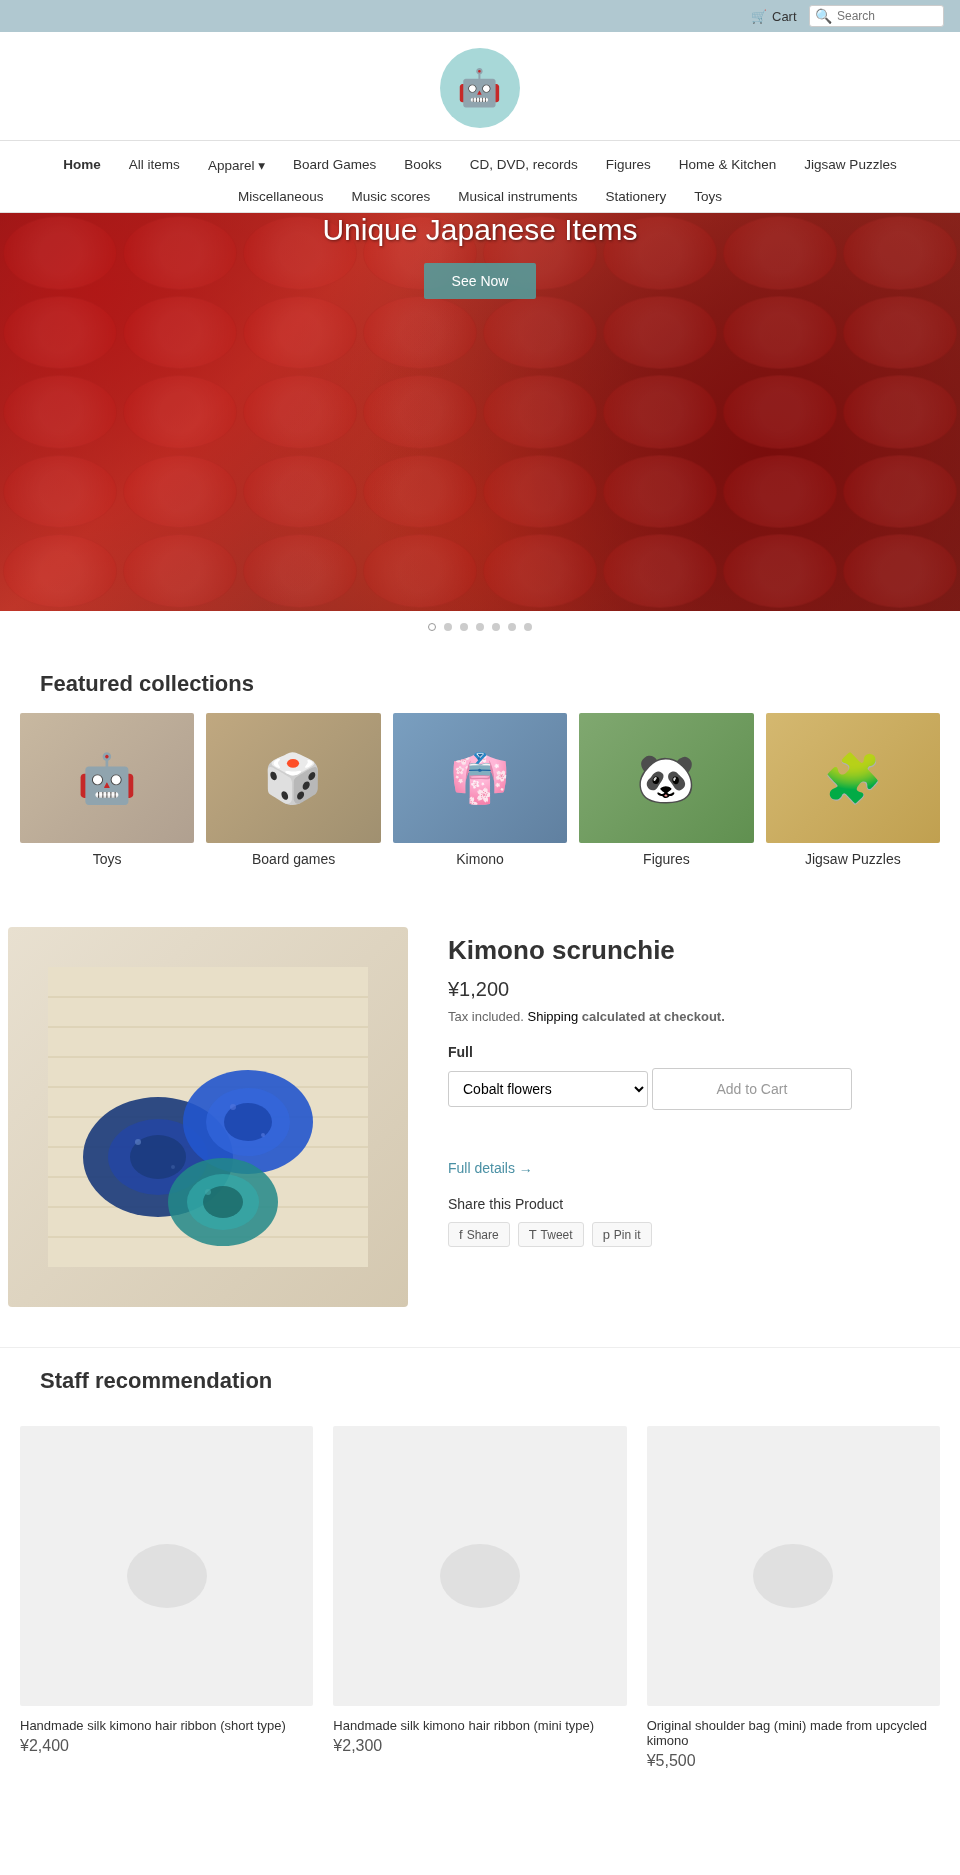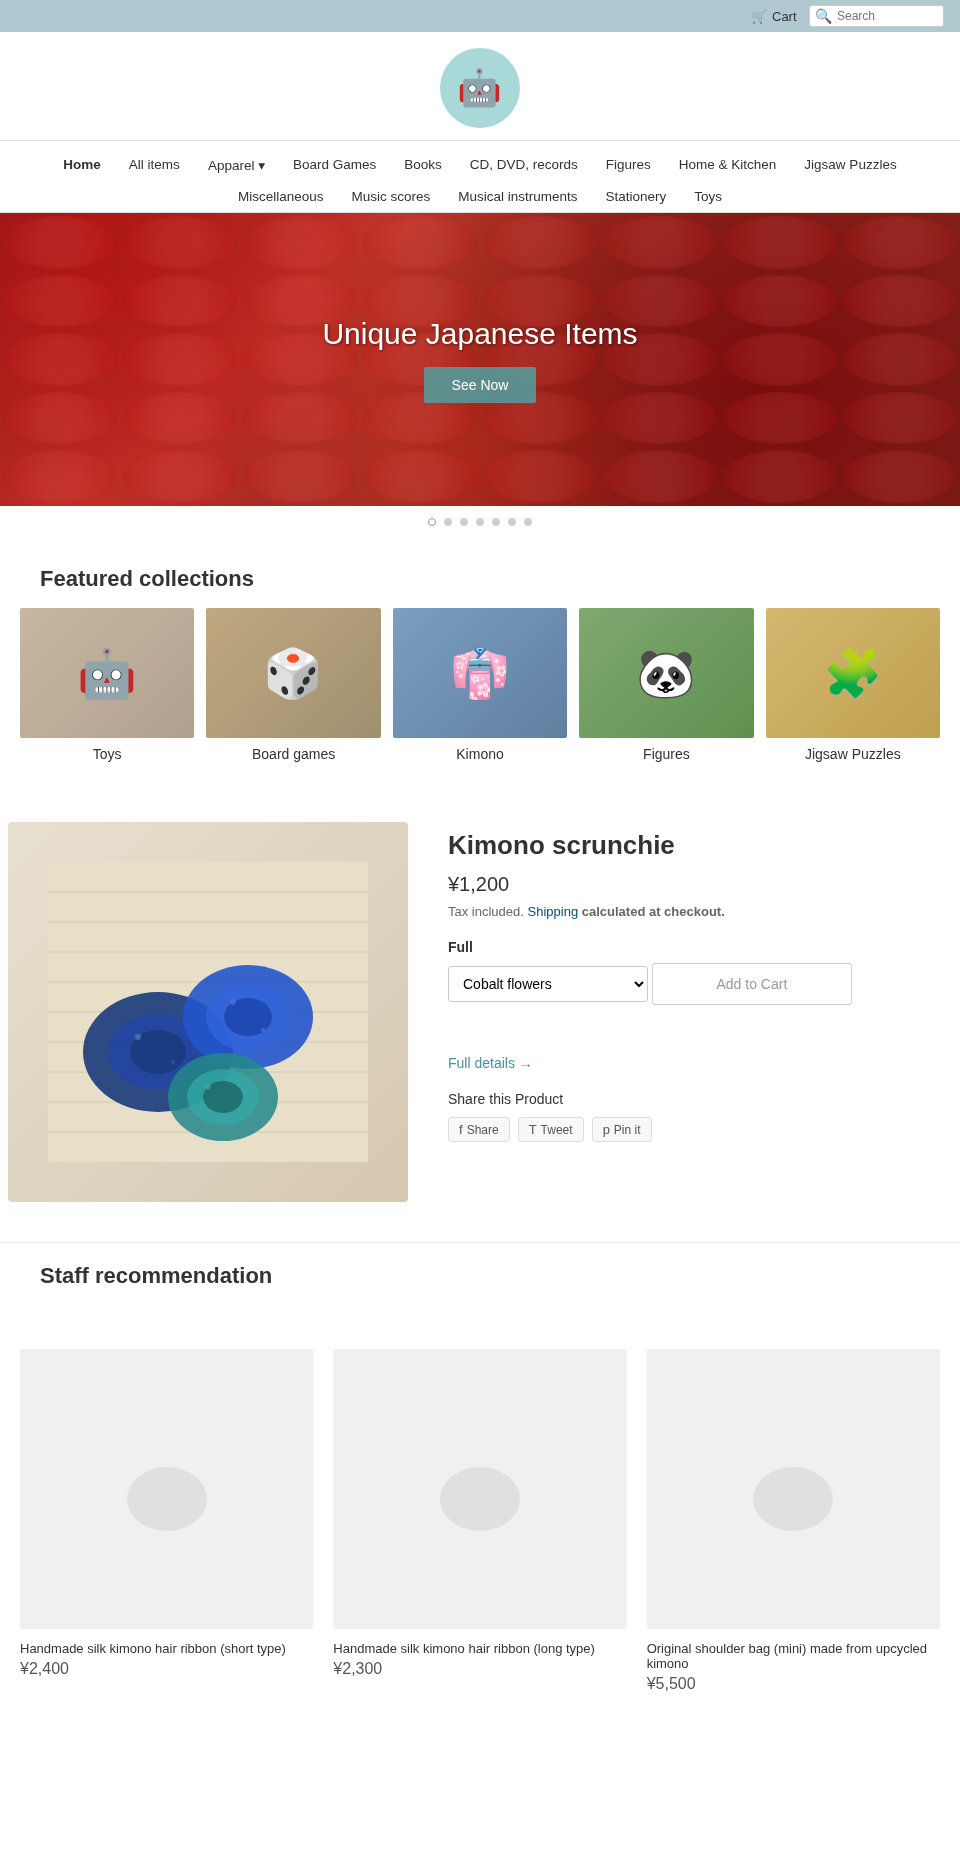--- a/index.html
+++ b/index.html
@@ -82,25 +82,25 @@
       color: #333;
       cursor: pointer;
       white-space: nowrap;
       text-align: right;
     }
     .nav-item.active { font-weight: bold; }
 
     
     .hero {
       width: 100%;
-      height: 293px;
+      height: 398px;
       background: linear-gradient(135deg, #8b1a1a 0%, #c0392b 30%, #922b21 60%, #7b241c 100%);
       position: relative;
       display: flex;
-      align-items: center;
+      align-items: flex-start;
       justify-content: center;
       overflow: hidden;
     }
     .hero-bg {
       position: absolute;
       top: 0; left: 0; right: 0; bottom: 0;
       background:
         radial-gradient(circle at 10% 20%, rgba(180,20,20,0.8) 0%, transparent 40%),
         radial-gradient(circle at 80% 60%, rgba(120,10,10,0.9) 0%, transparent 50%),
         radial-gradient(circle at 50% 80%, rgba(200,50,30,0.7) 0%, transparent 40%);
@@ -215,21 +215,21 @@
       font-size: 20px;
       color: #333;
       margin-bottom: 8px;
     }
     .product-tax {
       font-size: 13px;
       color: #666;
       margin-bottom: 20px;
     }
     .product-tax a {
-      color: #0c4a6e;
+      color: #000000;
       text-decoration: none;
     }
     .product-tax strong {
       font-weight: bold;
       color: #666;
     }
     .color-label {
       font-size: 14px;
       font-weight: bold;
       margin-bottom: 8px;
@@ -297,21 +297,20 @@
       border-top: 1px solid #eee;
     }
     .staff-grid {
       display: flex;
       gap: 20px;
       margin-top: 16px;
     }
     .staff-item {
       flex: 1;
       cursor: pointer;
-      margin-top: 28px;
     }
     .staff-img {
       width: 100%;
       height: 280px;
       background: #f0f0f0;
       border-radius: 2px;
       margin-bottom: 12px;
       display: flex;
       align-items: center;
       justify-content: center;
@@ -570,21 +569,21 @@
       <div class="staff-item-price">¥2,400</div>
     </div>
 
     <div class="staff-item">
       <div class="staff-img">
         <svg width="120" height="100" viewBox="0 0 120 100">
           <rect width="120" height="100" fill="#f0f0f0"></rect>
           <ellipse cx="60" cy="60" rx="40" ry="32" fill="#e0e0e0"></ellipse>
         </svg>
       </div>
-      <div class="staff-item-name">Handmade silk kimono hair ribbon (long type)</div>
+      <div class="staff-item-name">Handmade silk kimono hair ribbon (mini type)</div>
       <div class="staff-item-price">¥2,300</div>
     </div>
 
     <div class="staff-item">
       <div class="staff-img">
         <svg width="120" height="100" viewBox="0 0 120 100">
           <rect width="120" height="100" fill="#f0f0f0"></rect>
           <ellipse cx="60" cy="60" rx="40" ry="32" fill="#e0e0e0"></ellipse>
         </svg>
       </div>

